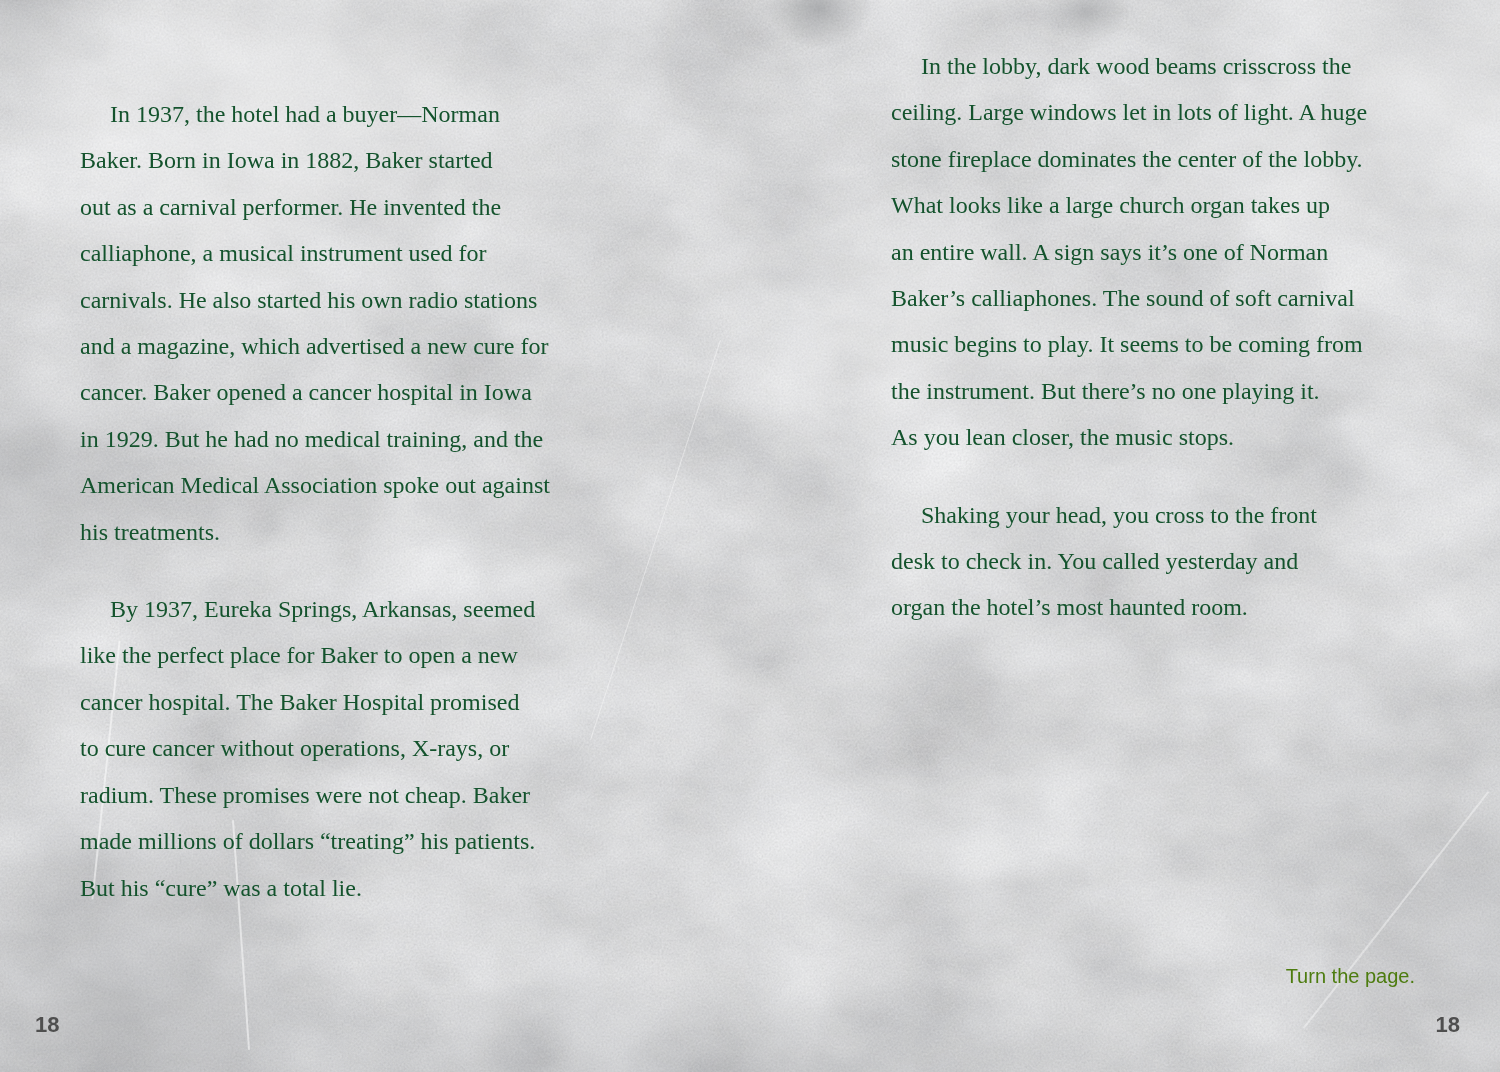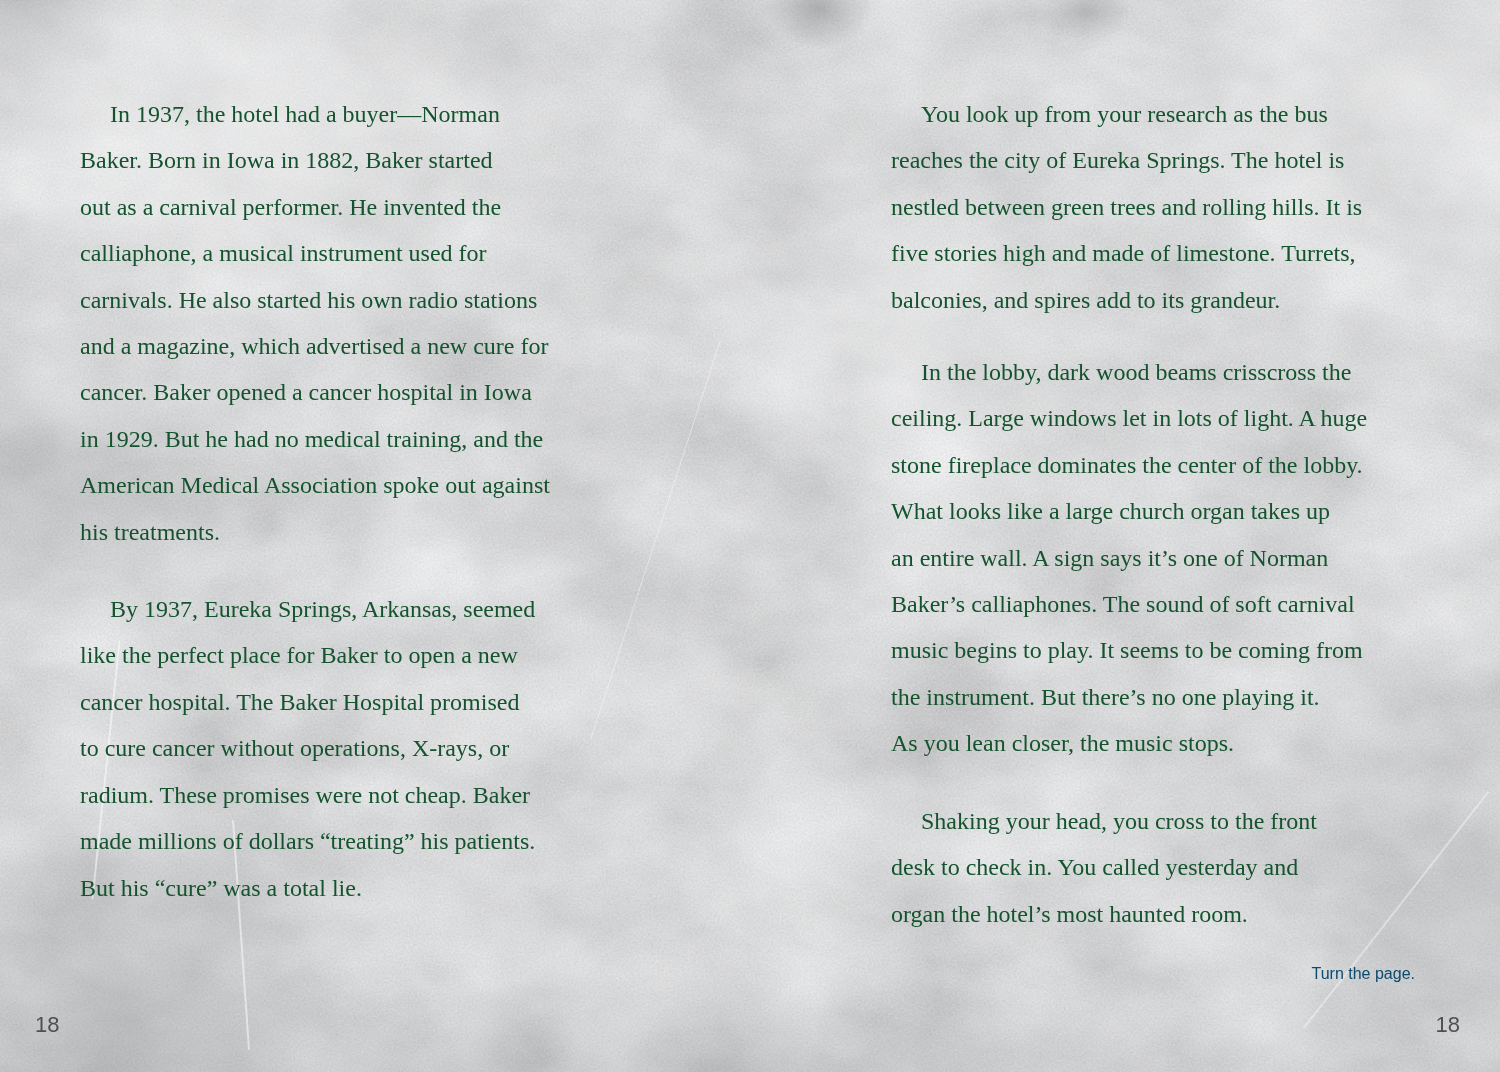--- a/index.html
+++ b/index.html
@@ -43,29 +43,29 @@
   }
   .page-left  .para.p1{margin-top:74px;}
   .page-left  .para.p2{margin-top:31px;}
   .page-right .para.p1{margin-top:74px;}
   .page-right .para.p2{margin-top:26px;}
   .page-right .para.p3{margin-top:31px;}
 
   .page-number{
     position:absolute;z-index:3;
     font-family:"Liberation Sans", sans-serif;
-    font-size:22px;font-weight:normal;color:#4f4f4f;line-height:1;
+    font-size:22px;font-weight:bold;color:#4f4f4f;line-height:1;
   }
   #pn-left{left:35px;top:1014px;}
   #pn-right{right:40px;top:1014px;}
 
   .turn-prompt{
     position:absolute;z-index:3;right:85px;top:966px;
     font-family:"Liberation Sans", sans-serif;
-    font-size:16px;color:#0c4a6e;line-height:1;
+    font-size:20px;color:#4d7c0f;line-height:1;
   }
 </style>
 </head>
 <body>
 
 <div class="spread">
 
   <svg class="texture" width="1500" height="1072" aria-hidden="true">
     <defs>
       <filter id="clouds" x="0" y="0" width="100%" height="100%">
@@ -112,25 +112,20 @@
 like the perfect place for Baker to open a new
 cancer hospital. The Baker Hospital promised
 to cure cancer without operations, X-rays, or
 radium. These promises were not cheap. Baker
 made millions of dollars “treating” his patients.
 But his “cure” was a total lie.</p>
   </div>
   <div class="page-number" id="pn-left">18</div>
 
   <div class="page page-right">
-    <p class="para p1">You look up from your research as the bus
-reaches the city of Eureka Springs. The hotel is
-nestled between green trees and rolling hills. It is
-five stories high and made of limestone. Turrets,
-balconies, and spires add to its grandeur.</p>
     <p class="para p2">In the lobby, dark wood beams crisscross the
 ceiling. Large windows let in lots of light. A huge
 stone fireplace dominates the center of the lobby.
 What looks like a large church organ takes up
 an entire wall. A sign says it’s one of Norman
 Baker’s calliaphones. The sound of soft carnival
 music begins to play. It seems to be coming from
 the instrument. But there’s no one playing it.
 As you lean closer, the music stops.</p>
     <p class="para p3">Shaking your head, you cross to the front

